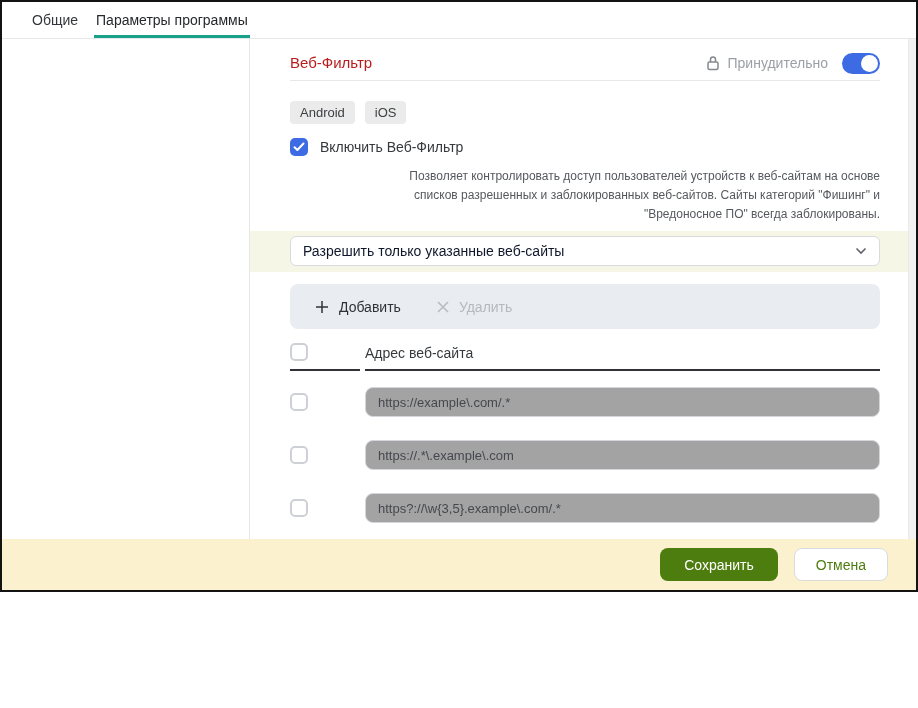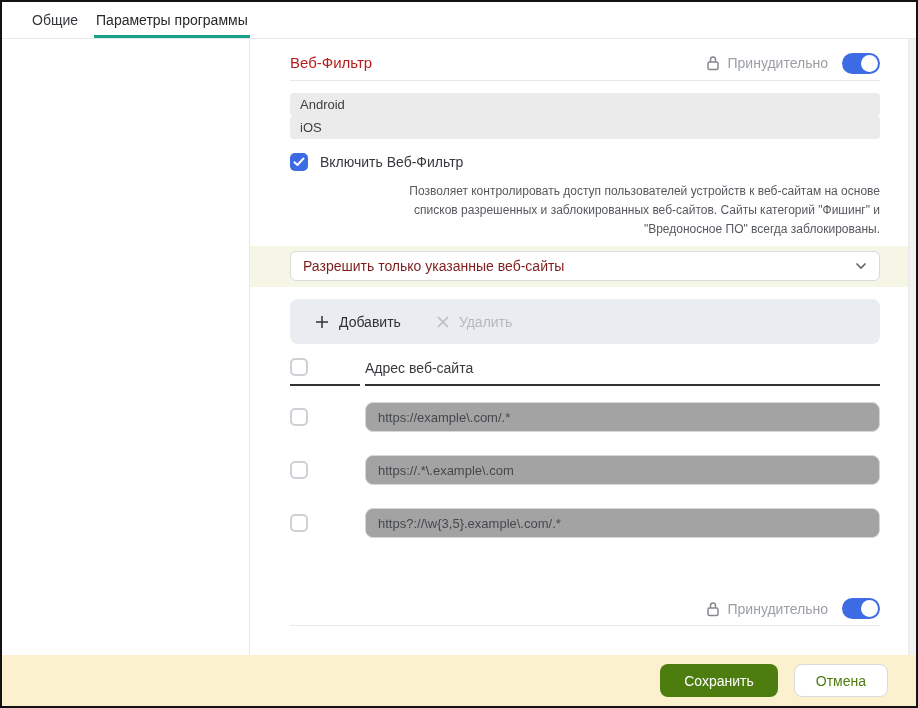--- a/index.html
+++ b/index.html
@@ -1,20 +1,20 @@
 <!DOCTYPE html>
 <html><head>
 <meta charset="utf-8">
 <style>
   * { margin:0; padding:0; box-sizing:border-box; }
   html,body { background:#fff; }
   body { font-family:"Liberation Sans","DejaVu Sans",sans-serif; }
 
   .window {
-    width:918px; height:708px;
+    width:918px; height:592px;
     border:2px solid #131313;
     background:#fff;
     display:flex; flex-direction:column;
     overflow:hidden;
   }
 
   
   .tabbar {
     height:37px; flex:0 0 37px;
     border-bottom:1px solid #e6e7e9;
@@ -54,21 +54,21 @@
   .toggle {
     width:38px; height:21px; border-radius:11px;
     background:#3d6be3; position:relative; cursor:pointer;
   }
   .toggle .knob {
     position:absolute; top:2px; right:2px;
     width:17px; height:17px; border-radius:50%; background:#fff;
   }
 
   
-  .tags { display:flex; margin-top:12px;flex-direction:column; }
+  .tags { display:flex; gap:10px; margin-top:20px; }
   .tag {
     background:#ebebeb; color:#3c4043; font-size:13px;
     line-height:23px; padding:0 10px; border-radius:4px;
   }
 
   
   .checkbox {
     width:18px; height:18px; border-radius:5px; flex:0 0 18px;
     display:flex; align-items:center; justify-content:center; cursor:pointer;
   }
@@ -80,21 +80,21 @@
   }
 
   
   .desc { margin-top:11px; font-size:12px; line-height:19px; color:#55585d;text-align:right; }
 
   
   .highlight-band { margin-top:7px; background:#f6f6e6; padding:5px 28px 6px 40px; }
   .select {
     height:30px; background:#fff; border:1px solid #d8dadd; border-radius:6px;
     display:flex; align-items:center; padding:0 12px;
-    font-size:14px; color:#7f1d1d; cursor:pointer;
+    font-size:14px; color:#0f172a; cursor:pointer;
   }
   .select .chev { margin-left:auto; display:flex; }
 
   
   .toolbar {
     margin-top:12px; height:45px; background:#e9ecf1; border-radius:8px;
     display:flex; align-items:center; padding:0 25px; gap:36px;
   }
   .tool-btn { display:flex; align-items:center; gap:10px; font-size:14px; cursor:pointer; }
   .tool-btn.add { color:#2f3236;text-align:center; }

